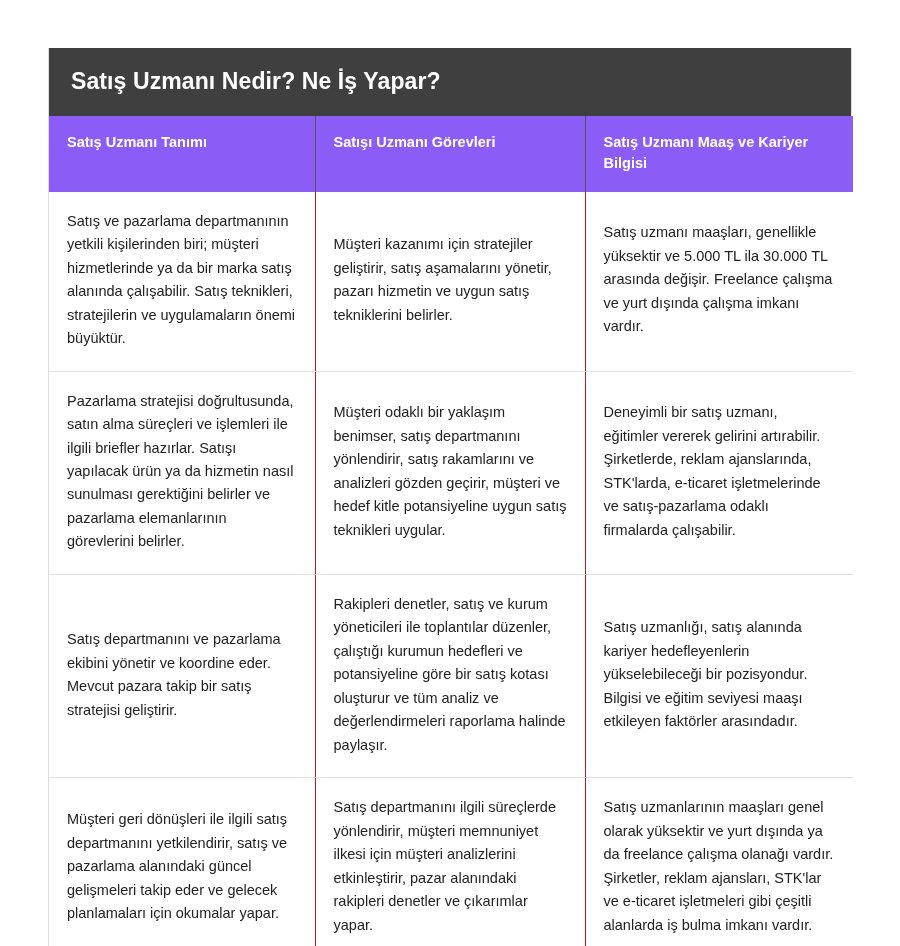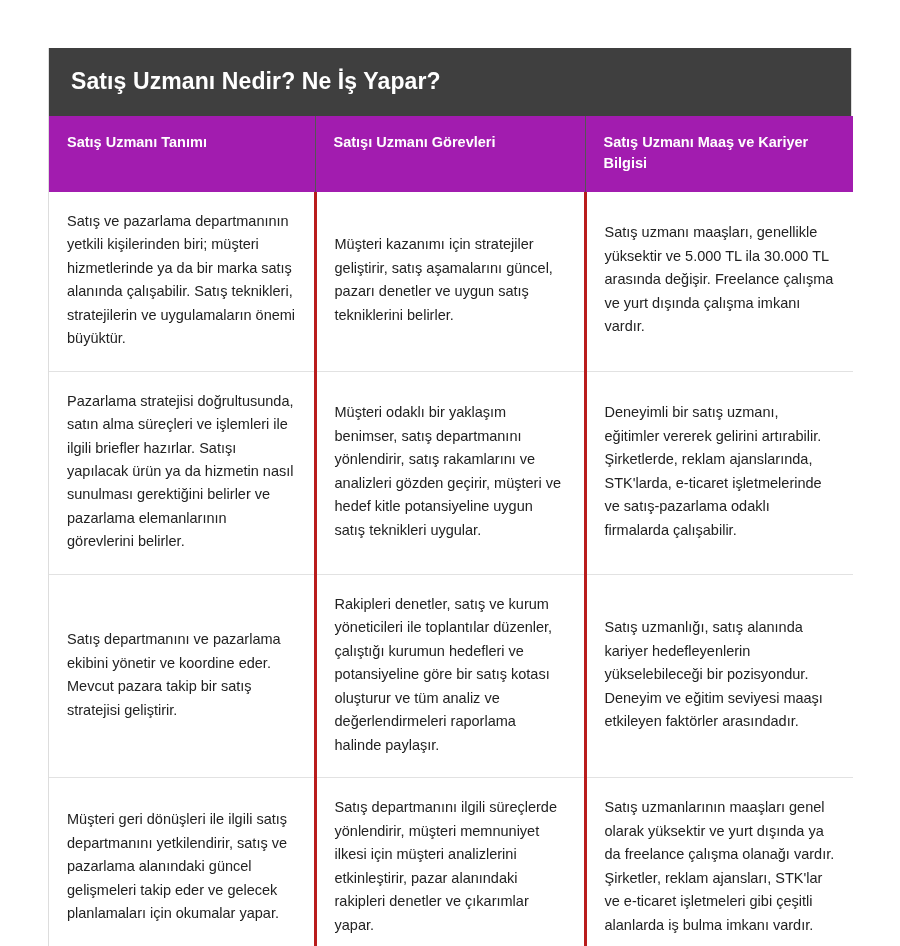--- a/index.html
+++ b/index.html
@@ -32,38 +32,38 @@
     font-weight: bold;
     letter-spacing: 0.1px;
     line-height: 1.2;
   }
   table {
     width: 100%;
     border-collapse: collapse;
     table-layout: fixed;
   }
   thead th {
-    background: #a21caf;
+    background: #8b5cf6;
     color: #ffffff;
     font-size: 14.5px;
     font-weight: bold;
     text-align: left;
     vertical-align: top;
     padding: 16px 18px 18px 18px;
     line-height: 1.45;
     border-right: 1px solid #555555;
   }
   thead th:last-child { border-right: none; }
   tbody td {
     font-size: 14.5px;
     color: #222222;
     line-height: 1.62;
     padding: 18px 18px 20px 18px;
     vertical-align: middle;
-    border-right: 3px solid #b91c1c;
+    border-right: 1px solid #b91c1c;
     border-bottom: 1px solid #e2e2e2;
     background: #ffffff;
   }
   tbody td:last-child { border-right: none; }
   tbody tr:last-child td { border-bottom: none; }
   col.c1 { width: 266px; }
   col.c2 { width: 270px; }
   col.c3 { width: 268px; }
 </style>
 </head>
@@ -81,32 +81,32 @@
       <thead>
         <tr>
           <th>Satış Uzmanı Tanımı</th>
           <th>Satışı Uzmanı Görevleri</th>
           <th>Satış Uzmanı Maaş ve Kariyer Bilgisi</th>
         </tr>
       </thead>
       <tbody>
         <tr>
           <td>Satış ve pazarlama departmanının yetkili kişilerinden biri; müşteri hizmetlerinde ya da bir marka satış alanında çalışabilir. Satış teknikleri, stratejilerin ve uygulamaların önemi büyüktür.</td>
-          <td>Müşteri kazanımı için stratejiler geliştirir, satış aşamalarını güncel, pazarı denetler ve uygun satış tekniklerini belirler.</td>
+          <td>Müşteri kazanımı için stratejiler geliştirir, satış aşamalarını yönetir, pazarı hizmetin ve uygun satış tekniklerini belirler.</td>
           <td>Satış uzmanı maaşları, genellikle yüksektir ve 5.000 TL ila 30.000 TL arasında değişir. Freelance çalışma ve yurt dışında çalışma imkanı vardır.</td>
         </tr>
         <tr>
           <td>Pazarlama stratejisi doğrultusunda, satın alma süreçleri ve işlemleri ile ilgili briefler hazırlar. Satışı yapılacak ürün ya da hizmetin nasıl sunulması gerektiğini belirler ve pazarlama elemanlarının görevlerini belirler.</td>
           <td>Müşteri odaklı bir yaklaşım benimser, satış departmanını yönlendirir, satış rakamlarını ve analizleri gözden geçirir, müşteri ve hedef kitle potansiyeline uygun satış teknikleri uygular.</td>
           <td>Deneyimli bir satış uzmanı, eğitimler vererek gelirini artırabilir. Şirketlerde, reklam ajanslarında, STK'larda, e-ticaret işletmelerinde ve satış-pazarlama odaklı firmalarda çalışabilir.</td>
         </tr>
         <tr>
           <td>Satış departmanını ve pazarlama ekibini yönetir ve koordine eder. Mevcut pazara takip bir satış stratejisi geliştirir.</td>
           <td>Rakipleri denetler, satış ve kurum yöneticileri ile toplantılar düzenler, çalıştığı kurumun hedefleri ve potansiyeline göre bir satış kotası oluşturur ve tüm analiz ve değerlendirmeleri raporlama halinde paylaşır.</td>
-          <td>Satış uzmanlığı, satış alanında kariyer hedefleyenlerin yükselebileceği bir pozisyondur. Deneyim ve eğitim seviyesi maaşı etkileyen faktörler arasındadır.</td>
+          <td>Satış uzmanlığı, satış alanında kariyer hedefleyenlerin yükselebileceği bir pozisyondur. Bilgisi ve eğitim seviyesi maaşı etkileyen faktörler arasındadır.</td>
         </tr>
         <tr>
           <td>Müşteri geri dönüşleri ile ilgili satış departmanını yetkilendirir, satış ve pazarlama alanındaki güncel gelişmeleri takip eder ve gelecek planlamaları için okumalar yapar.</td>
           <td>Satış departmanını ilgili süreçlerde yönlendirir, müşteri memnuniyet ilkesi için müşteri analizlerini etkinleştirir, pazar alanındaki rakipleri denetler ve çıkarımlar yapar.</td>
           <td>Satış uzmanlarının maaşları genel olarak yüksektir ve yurt dışında ya da freelance çalışma olanağı vardır. Şirketler, reklam ajansları, STK'lar ve e-ticaret işletmeleri gibi çeşitli alanlarda iş bulma imkanı vardır.</td>
         </tr>
       </tbody>
     </table>
   </div>
 

